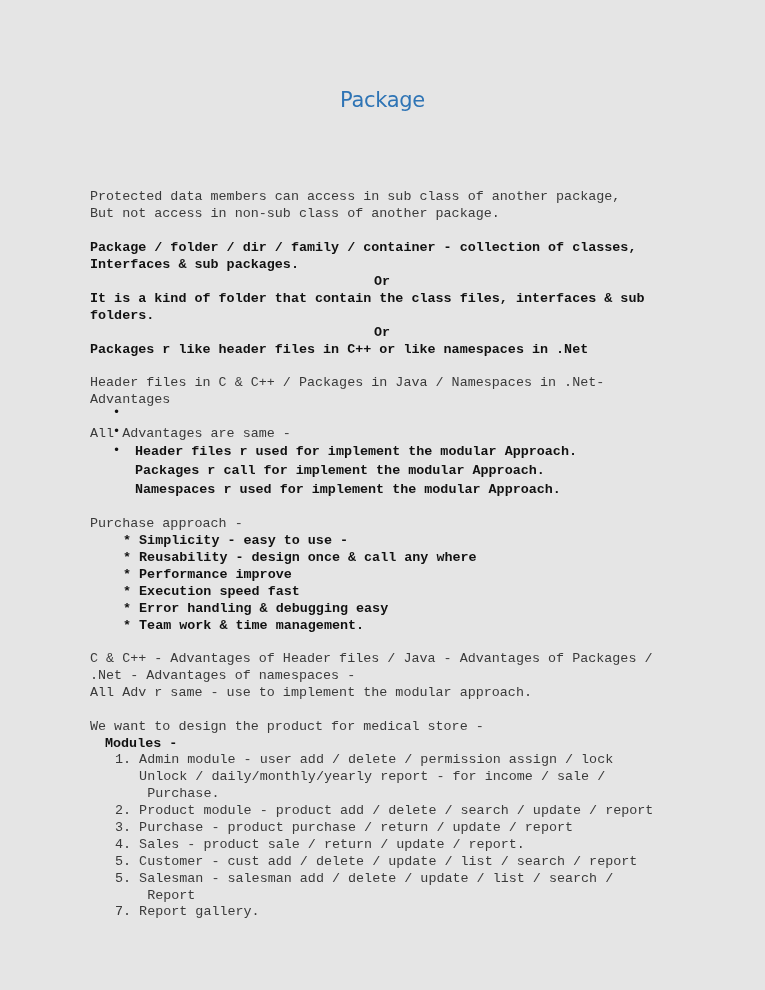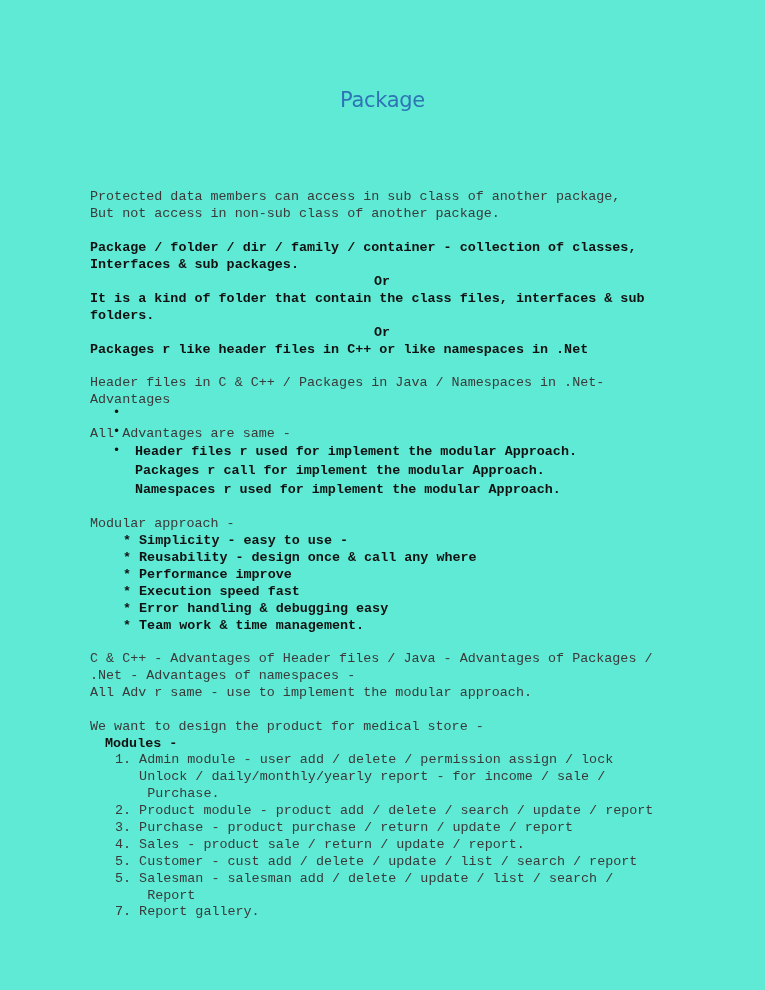--- a/index.html
+++ b/index.html
@@ -10,21 +10,21 @@
     body {
       width: 765px;
       height: 990px;
       position: relative;
       overflow: hidden;
     }
     .page {
       position: absolute;
       left: 0; top: 0;
       width: 765px; height: 990px;
-      background: #5eead4;
+      background: #e5e5e5;
     }
     .title {
       position: absolute;
       top: 88px;
       left: 0;
       width: 765px;
       text-align: center;
       font-family: "DejaVu Sans", sans-serif;
       font-size: 21px;
       color: #2e74b5;
@@ -71,21 +71,21 @@
   <div class="line" style="top:353px">Advantages</div>
 
   <div class="line" style="top:387px">All Advantages are same -</div>
   <span class="bullet-dot" style="left:113px;top:405px">•</span>
   <div class="line b" style="left:135px;top:405px">Header files r used for implement the modular Approach.</div>
   <span class="bullet-dot" style="left:113px;top:424px">•</span>
   <div class="line b" style="left:135px;top:424px">Packages r call for implement the modular Approach.</div>
   <span class="bullet-dot" style="left:113px;top:443px">•</span>
   <div class="line b" style="left:135px;top:443px">Namespaces r used for implement the modular Approach.</div>
 
-  <div class="line" style="top:477px">Modular approach -</div>
+  <div class="line" style="top:477px">Purchase approach -</div>
   <div class="line b" style="left:123px;top:494px">* Simplicity - easy to use -</div>
   <div class="line b" style="left:123px;top:511px">* Reusability - design once &amp; call any where</div>
   <div class="line b" style="left:123px;top:528px">* Performance improve</div>
   <div class="line b" style="left:123px;top:545px">* Execution speed fast</div>
   <div class="line b" style="left:123px;top:562px">* Error handling &amp; debugging easy</div>
   <div class="line b" style="left:123px;top:579px">* Team work &amp; time management.</div>
 
   <div class="line" style="top:612px">C &amp; C++ - Advantages of Header files / Java - Advantages of Packages /</div>
   <div class="line" style="top:629px">.Net - Advantages of namespaces -</div>
   <div class="line" style="top:646px">All Adv r same - use to implement the modular approach.</div>

